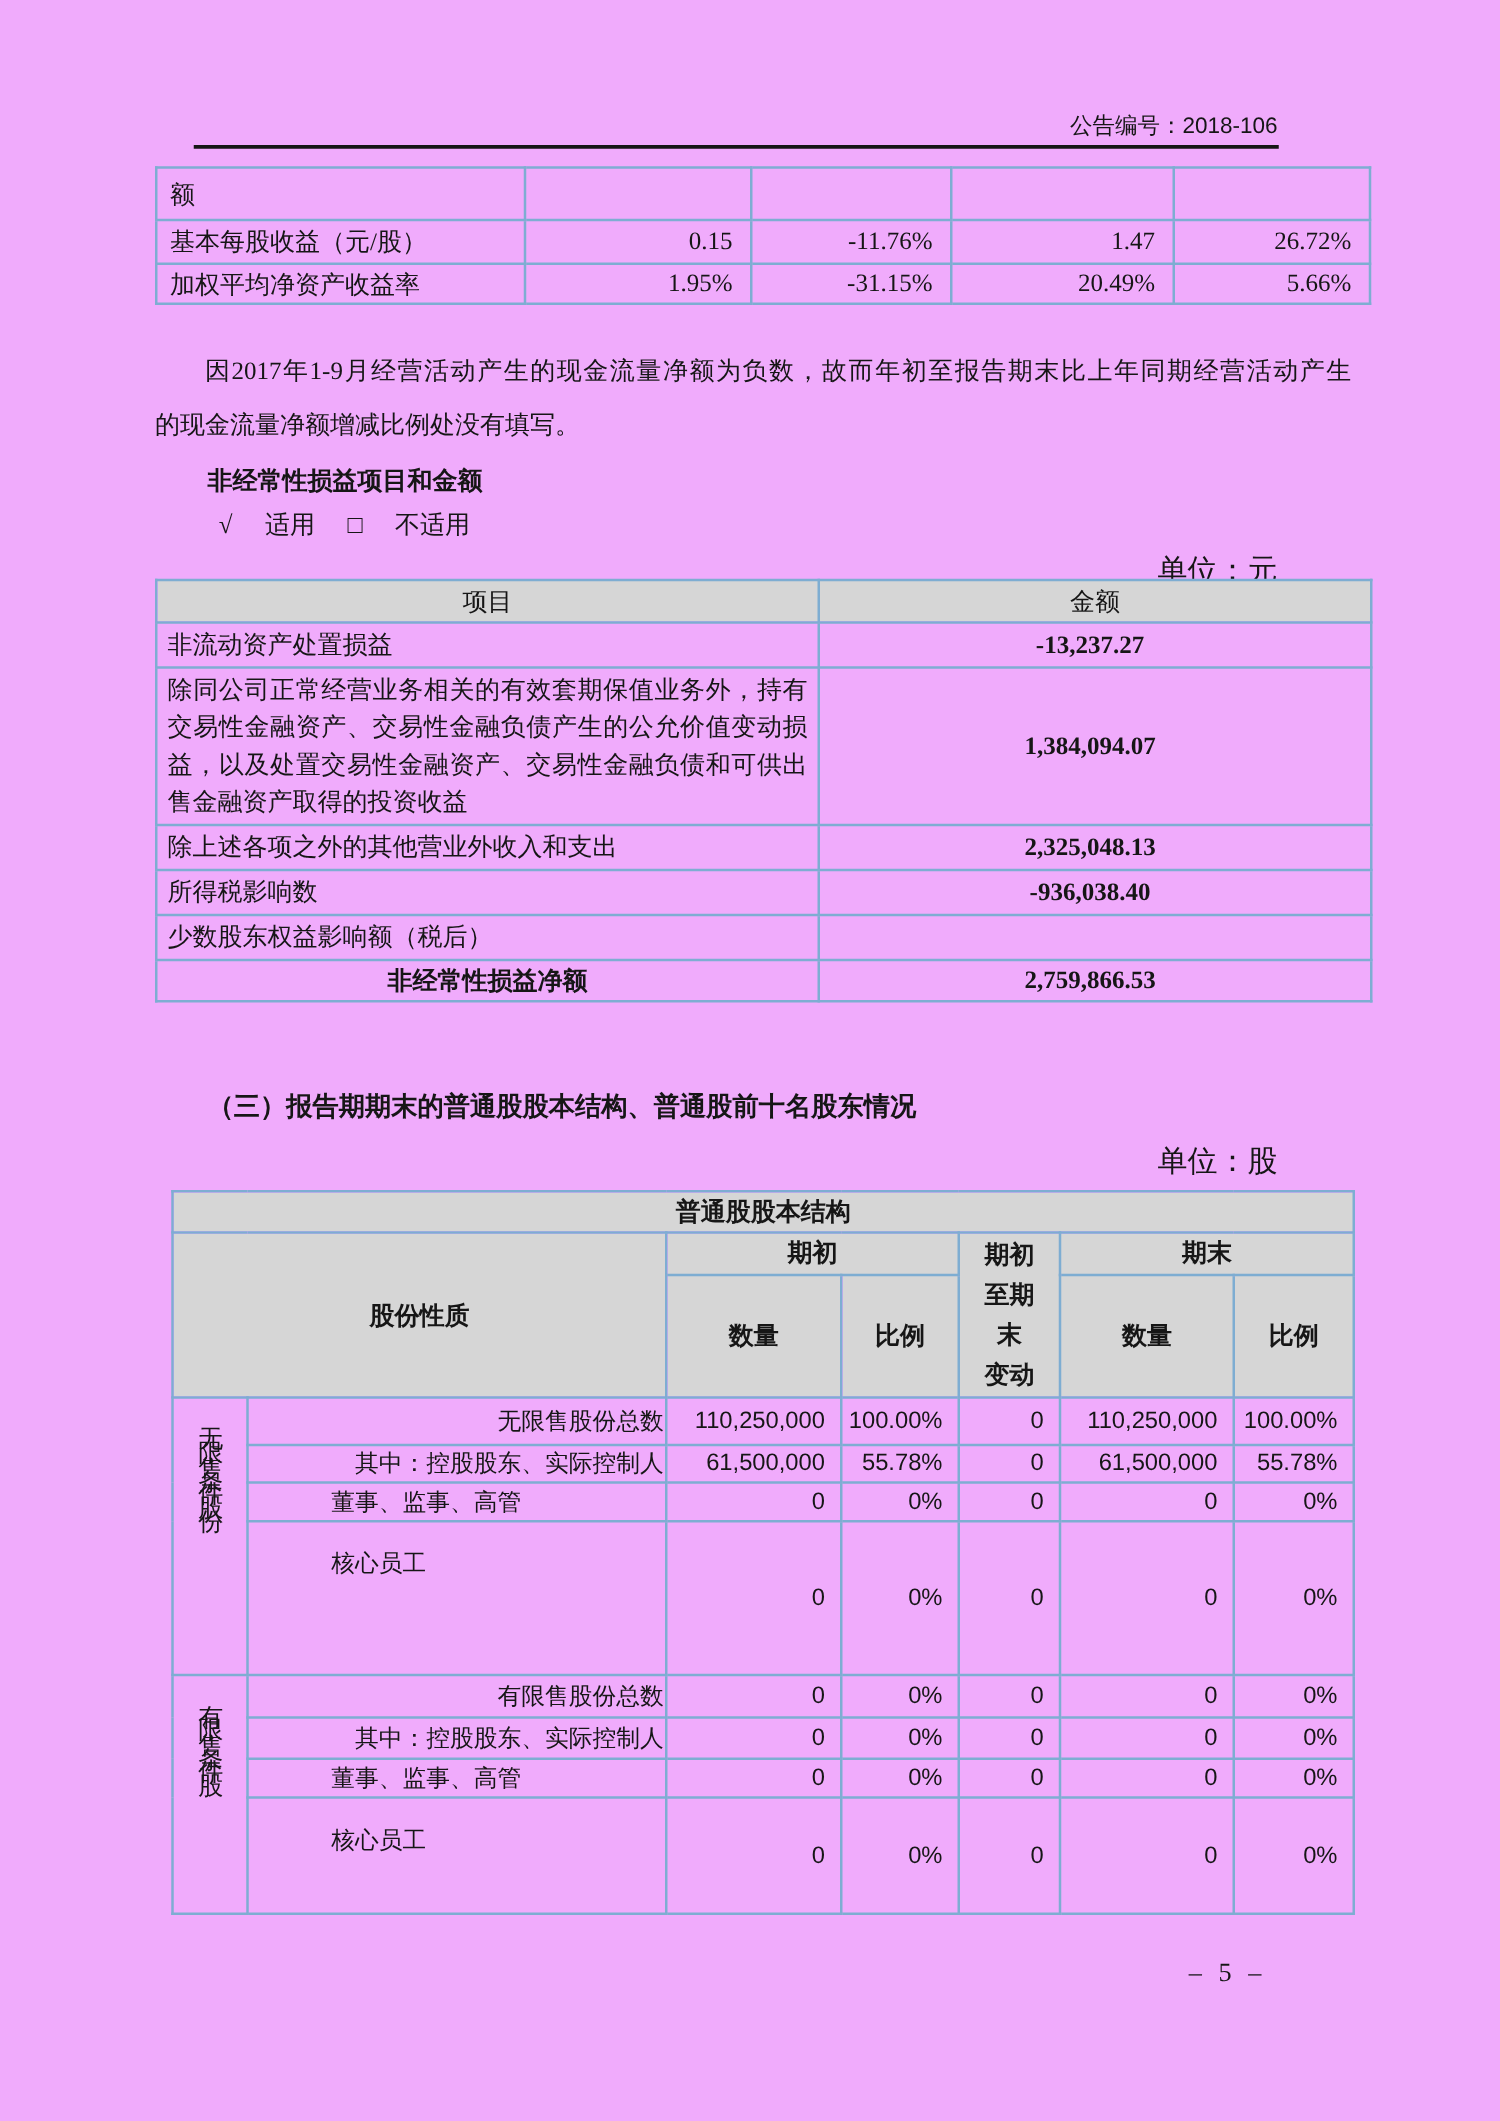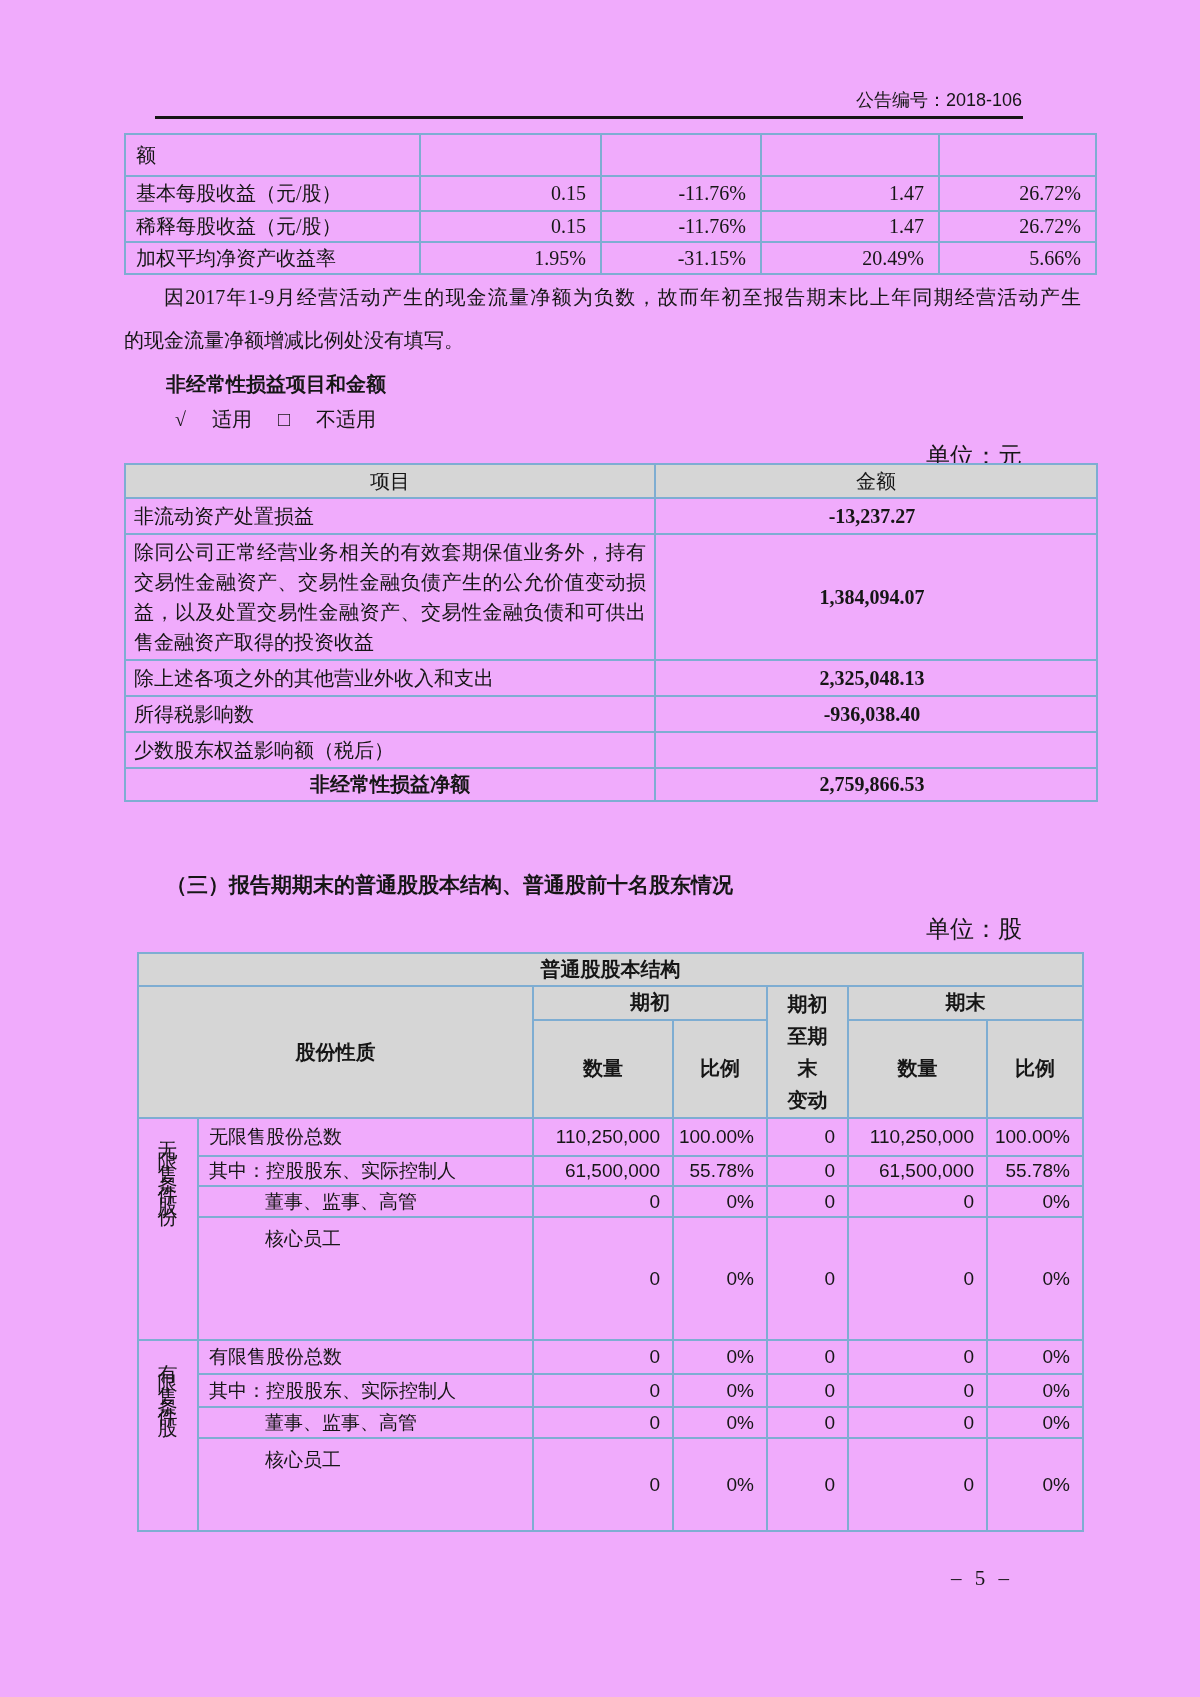--- a/index.html
+++ b/index.html
@@ -45,25 +45,25 @@
   .t2 td.hdr { background:#d6d6d6; text-align:center; }
   .t2 td.lbl { padding:2px 8px; text-align:left; line-height:30px; }
   .t2 td.val { padding:0 12px 0 4px; text-align:center;font-weight:bold; }
   .t2 td.total { text-align:center; font-weight:bold; }
 
   
   .t3 { top:952px; left:137px; }
   .t3 td.hdr { background:#d6d6d6; text-align:center; font-weight:bold; }
   .t3 .wrapline { line-height:32px; }
   .t3 td.lbl { font-size:19px; text-align:left; }
-  .t3 td.ind1 { padding-left:10px; }
+  .t3 td.ind1 { padding-left:10px;text-align:right; }
   .t3 td.ind2 { padding-left:66px; }
   .t3 td.num { font-family:"Liberation Sans","DejaVu Sans",sans-serif; font-size:19px;
                text-align:right; padding:0 12px 0 2px; }
-  .t3 td.tall-lbl { vertical-align:top; padding-top:8px; }
+  .t3 td.tall-lbl { vertical-align:top; padding-top:20px; }
   .vcell { vertical-align:top; }
   .vlabel { writing-mode:vertical-rl; text-orientation:upright; letter-spacing:11px;
             font-size:20px; line-height:56px; margin:6px auto 0; }
 
   
   .pagenum { top:1566px; left:882px; width:200px; text-align:center; font-size:21px; letter-spacing:4px; }
 </style>
 </head>
 <body>
 
@@ -83,27 +83,20 @@
     <tbody>
         <tr style="height:42px">
       <td class="lbl">额</td>
       <td class="val"></td>
       <td class="val"></td>
       <td class="val"></td>
       <td class="val"></td>
     </tr>
     <tr style="height:35px">
       <td class="lbl">基本每股收益（元/股）</td>
-      <td class="val">0.15</td>
-      <td class="val">-11.76%</td>
-      <td class="val">1.47</td>
-      <td class="val">26.72%</td>
-    </tr>
-    <tr style="height:31px">
-      <td class="lbl">稀释每股收益（元/股）</td>
       <td class="val">0.15</td>
       <td class="val">-11.76%</td>
       <td class="val">1.47</td>
       <td class="val">26.72%</td>
     </tr>
     <tr style="height:32px">
       <td class="lbl">加权平均净资产收益率</td>
       <td class="val">1.95%</td>
       <td class="val">-31.15%</td>
       <td class="val">20.49%</td>

